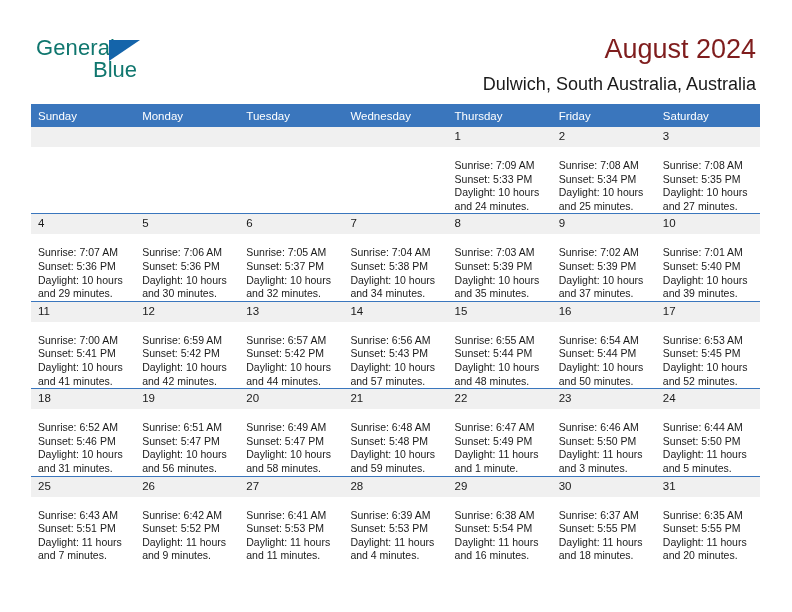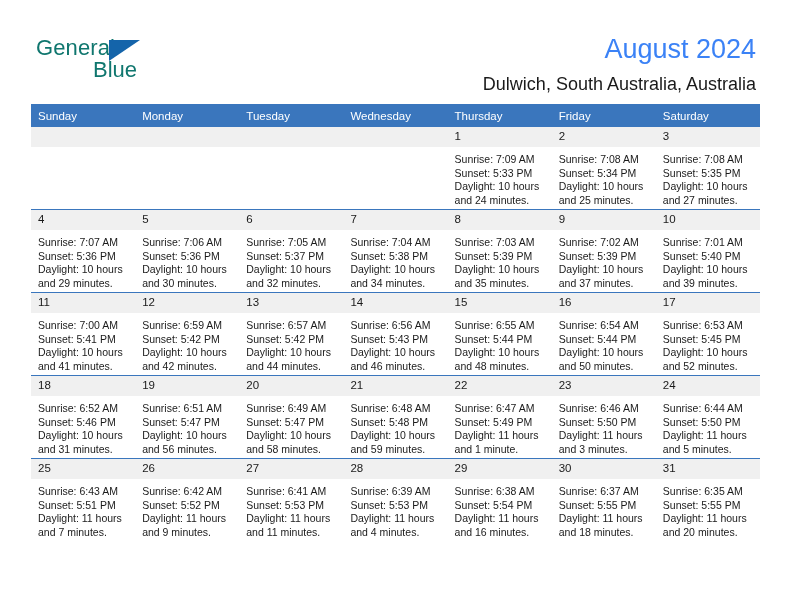--- a/index.html
+++ b/index.html
@@ -63,21 +63,21 @@
     font-size: 22px;
     color: #0f766e;
     line-height: 24px;
     white-space: nowrap;
   }
   .title {
     position: absolute;
     right: 36px;
     top: 34px;
     font-size: 27px;
-    color: #3b82f6;
+    color: #7f1d1d;
     text-align: right;
     white-space: nowrap;
     line-height: 30px;
   }
   .subtitle {
     position: absolute;
     right: 36px;
     top: 76px;
     font-size: 18px;
     color: #1a1a1a;
@@ -125,21 +125,21 @@
     color: #1a1a1a;
     padding: 3px 0 4px 7px;
     height: 13px;
     line-height: 13px;
   }
   td.empty .daynum {
     background: #f0f0f0;
     color: transparent;
   }
   .cellbody {
-    padding: 6px 5px 0 7px;
+    padding: 12px 5px 0 7px;
   }
   .cellbody div {
     font-size: 10.5px;
     line-height: 13.6px;
     color: #1a1a1a;
     white-space: nowrap;
   }
 </style>
 </head>
 <body>
@@ -302,21 +302,21 @@
               <div>Daylight: 10 hours</div>
               <div>and 44 minutes.</div>
             </div>
           </td>
           <td>
             <span class="daynum">14</span>
             <div class="cellbody">
               <div>Sunrise: 6:56 AM</div>
               <div>Sunset: 5:43 PM</div>
               <div>Daylight: 10 hours</div>
-              <div>and 46 minutes.</div>
+              <div>and 57 minutes.</div>
             </div>
           </td>
           <td>
             <span class="daynum">15</span>
             <div class="cellbody">
               <div>Sunrise: 6:55 AM</div>
               <div>Sunset: 5:44 PM</div>
               <div>Daylight: 10 hours</div>
               <div>and 48 minutes.</div>
             </div>

